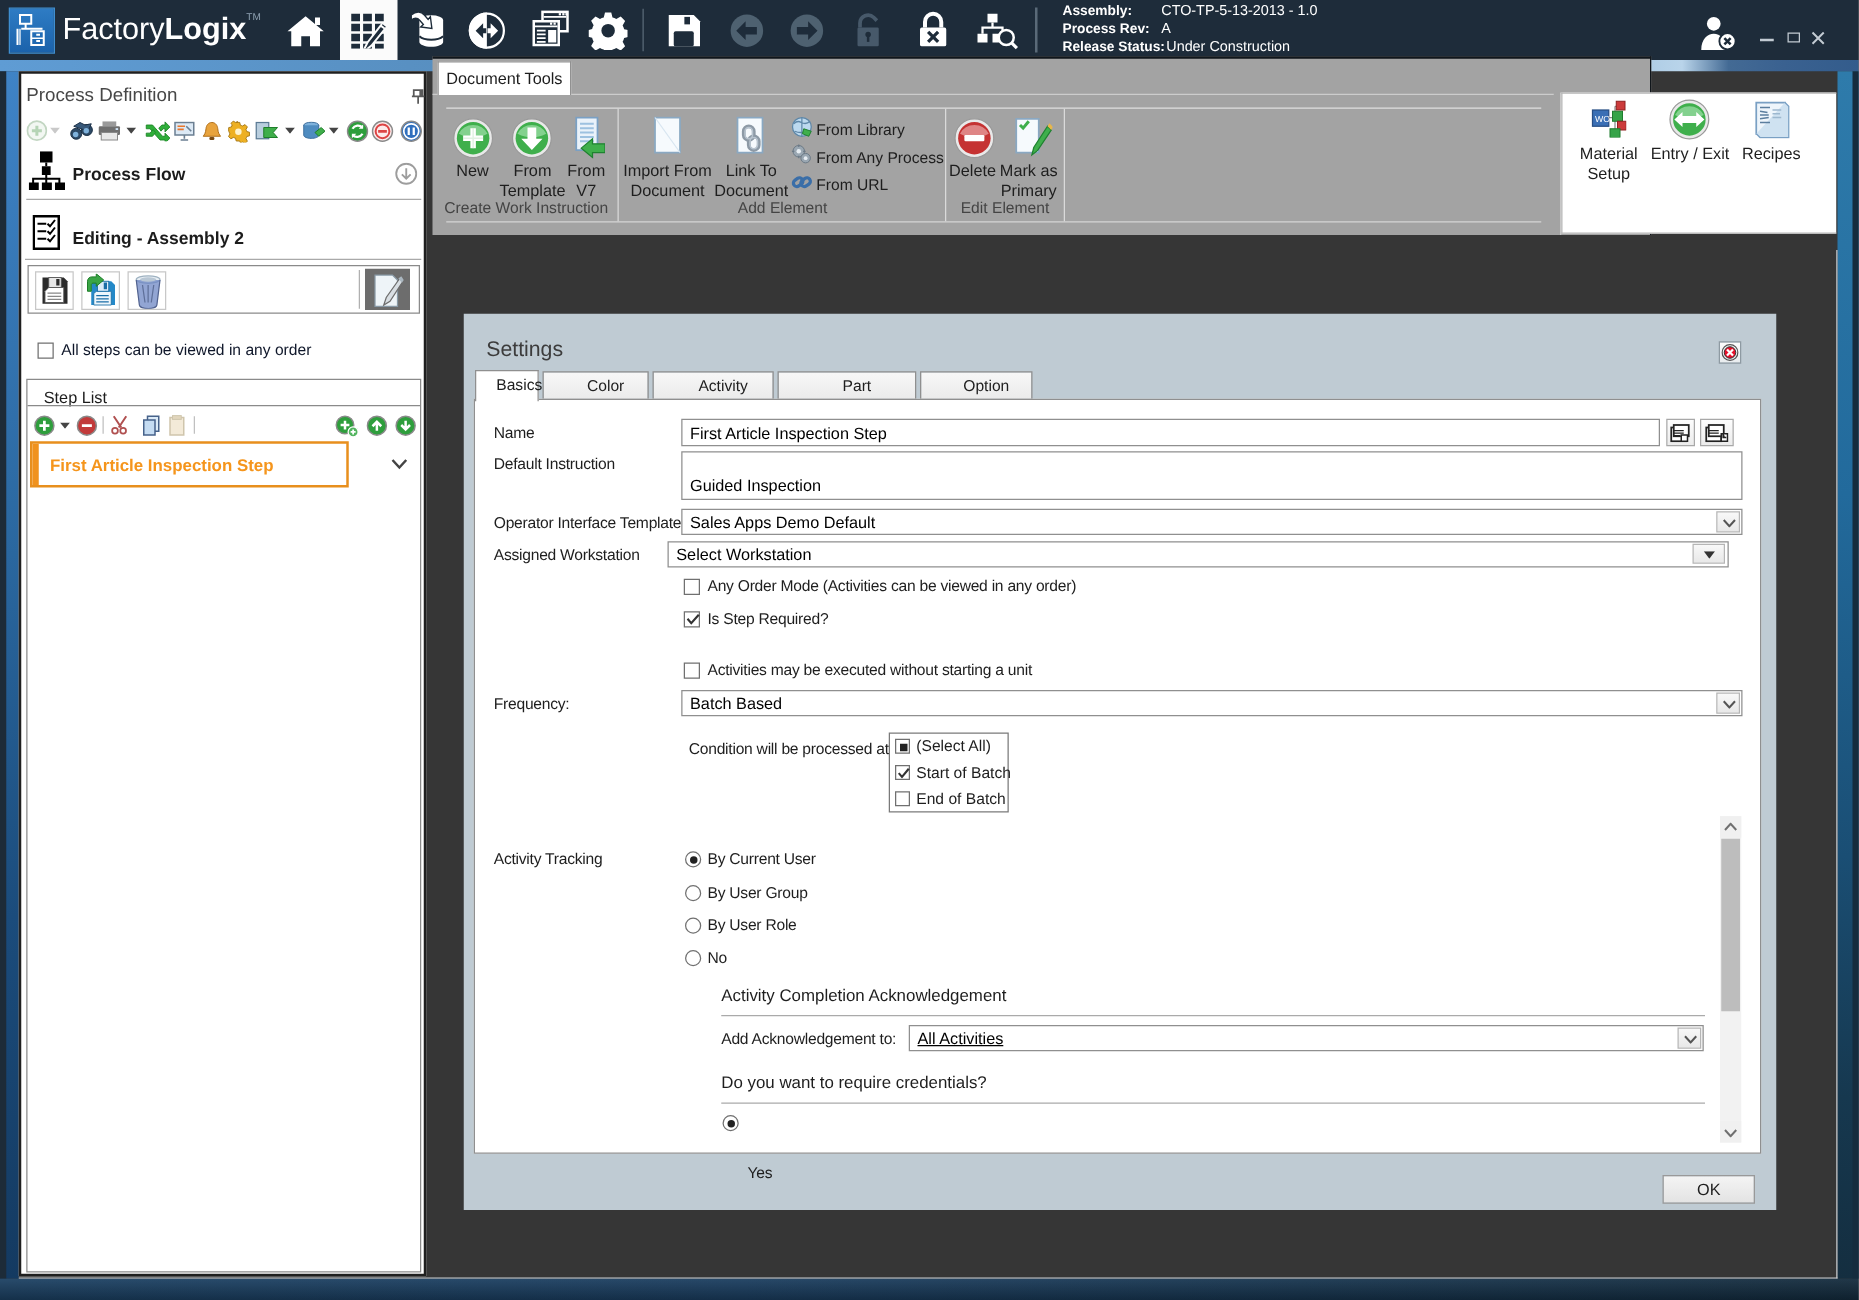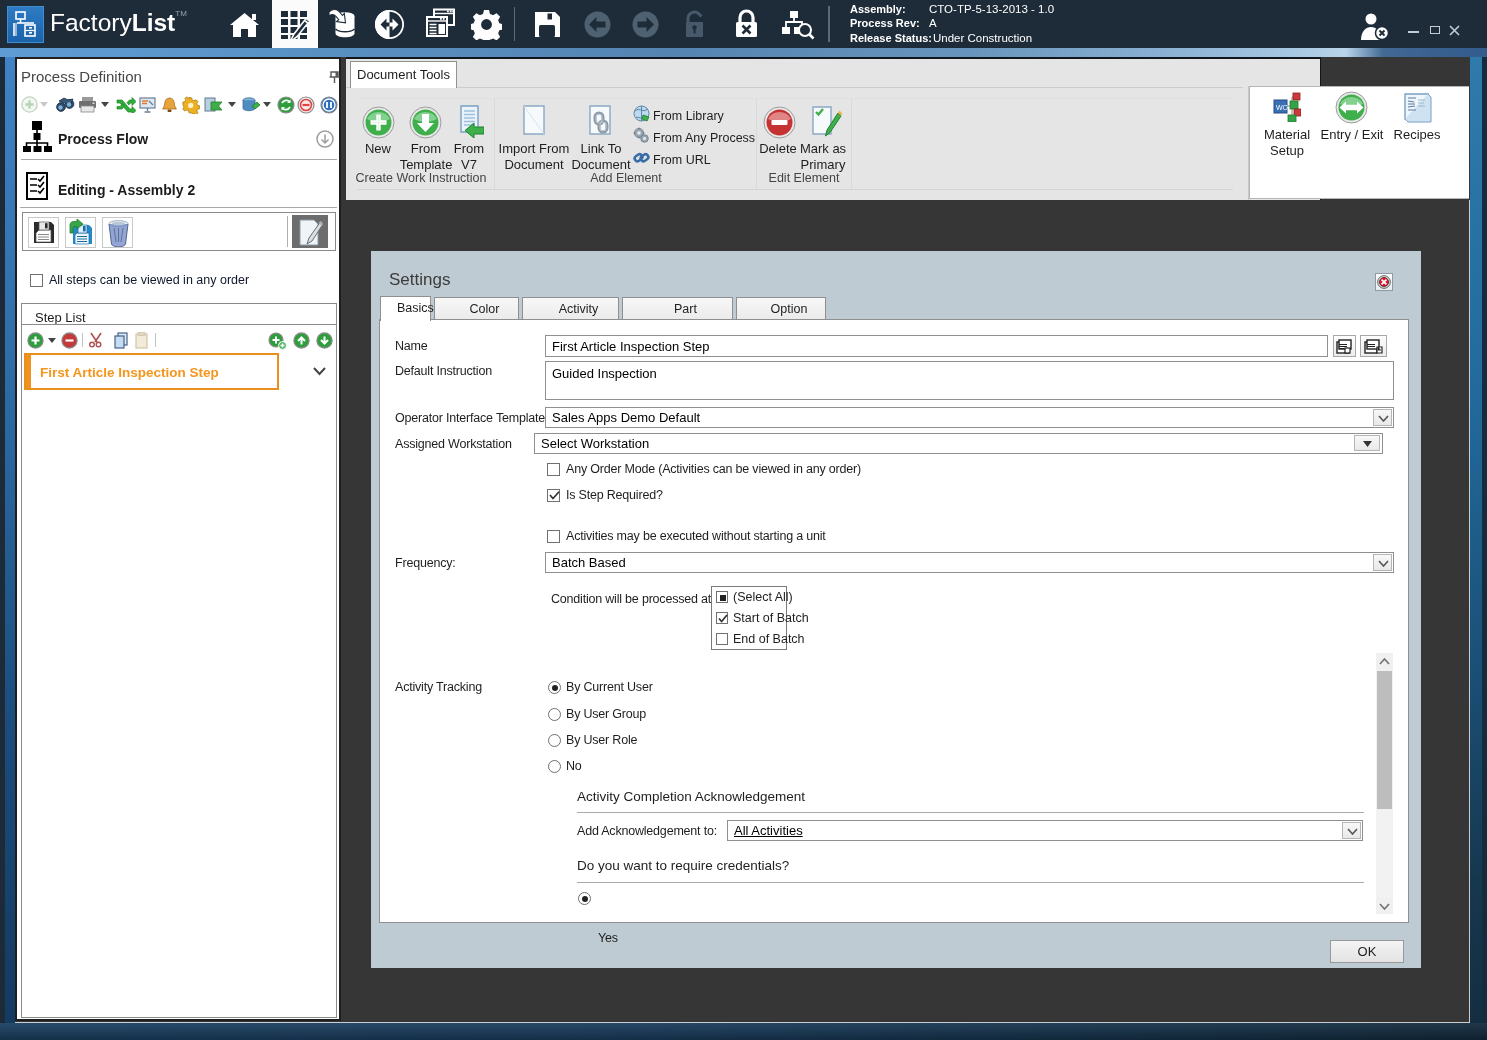--- a/index.html
+++ b/index.html
@@ -22,21 +22,21 @@
 #bottomframe::after { content:""; position:absolute; left:0; top:0; width:100%; height:100%;
   background:linear-gradient(180deg,rgba(255,255,255,0.06),rgba(0,0,0,0.25)); }
 #lightedge-b { position:absolute; left:15px; top:1021.5px; width:1455px; height:1.5px; background:#c9cdd1; }
 #lightedge-r { position:absolute; left:1468.5px; top:200px; width:1.5px; height:823px; background:#c9cdd1; }
 
 #leftpanel { position:absolute; left:15px; top:57px; width:326px; height:964px;
   background:#ffffff; border:2px solid #1f1f1f; }
 
 #mainarea { position:absolute; left:341px; top:57px; width:1129px; height:966px; background:#363636; }
 
-#ribbon { position:absolute; left:346px; top:57px; width:975px; height:143px; background:#e5e5e5; border-top:2px solid #10161b; border-right:1.5px solid #10161b; box-sizing:border-box; }
+#ribbon { position:absolute; left:346px; top:45px; width:975px; height:143px; background:#a3a3a3; border-top:2px solid #10161b; border-right:1.5px solid #10161b; box-sizing:border-box; }
 #ribbon > .abs { margin-top:0; }
 
 #dialog { position:absolute; left:371px; top:251px; width:1050px; height:717px; background:#bfcbd3; }
 .tab { position:absolute; top:45px; height:24px; font-size:12.5px; color:#1e1e1e; text-align:center; line-height:23px; border:1px solid #8f8f8f; box-sizing:border-box;padding-left:16px; }
 .tab.on { background:#fff; border-bottom:none; z-index:3; height:25px; }
 .tab.off { background:linear-gradient(180deg,#f7f7f7,#ebebeb); top:46px; height:23px; z-index:1; }
 #dlg-body { z-index:2; }
 .lbl { font-size:12.5px; letter-spacing:-0.2px; color:#1e1e1e; white-space:nowrap; }
 .ipt { background:#fff; border:1px solid #8f8f8f; font-size:13px; color:#000; font-family:"Liberation Sans",sans-serif; padding:2px 0 0 6px; box-sizing:border-box; white-space:nowrap; }
 input.ipt { padding:0 0 0 6px; }
@@ -64,21 +64,21 @@
           <path d="M6 16 v13"></path>
             <path d="M8 16 v13" stroke-width="1"></path>
           <rect x="17" y="18" width="10" height="11"></rect>
           <path d="M17 23.5 h10" stroke-width="1.2"></path>
         </g>
         <rect x="21" y="20" width="3" height="1.6" fill="#fff"></rect>
         <rect x="21" y="25" width="3" height="1.6" fill="#fff"></rect>
       </svg>
     </div>
     <div class="abs" style="left:50px;top:9px;width:220px;height:36px;color:#fff;font-size:24.5px;letter-spacing:0px;">
-      <span style="font-weight:400;">Factory</span><span style="font-weight:700;">List</span><span style="font-size:8px;vertical-align:15px;color:#8fa2b2;">TM</span>
+      <span style="font-weight:400;">Factory</span><span style="font-weight:700;">Logix</span><span style="font-size:8px;vertical-align:15px;color:#8fa2b2;">TM</span>
     </div>
 
     <svg class="abs" style="left:229px;top:12px;" width="31" height="26" viewBox="0 0 31 26">
       <path d="M15.5 1 L30 13 L27 13 L27 25 L19 25 L19 17 L12 17 L12 25 L4 25 L4 13 L1 13 Z" fill="#fff"></path>
       <rect x="23" y="2" width="4" height="6" fill="#fff"></rect>
     </svg>
 
     <div class="abs" style="left:272px;top:0;width:46px;height:48px;background:#fbfbfb;"></div>
     <svg class="abs" style="left:280px;top:9px;" width="30" height="30" viewBox="0 0 30 30">
       <g fill="#1e2c3a">
@@ -573,21 +573,21 @@
       </div>
       <div class="abs btn2" style="left:980px;top:15px;width:27px;height:22px;">
         <svg width="19" height="15" viewBox="0 0 19 15" style="margin:2.5px 3px;">
           <rect x="1" y="3" width="12" height="11" fill="#fff" stroke="#222" stroke-width="1.4"></rect>
           <rect x="3" y="1" width="12" height="9" fill="#fff" stroke="#222" stroke-width="1.4"></rect>
           <path d="M3 5.5 h8 M3 7.5 h8" stroke="#222" stroke-width="1"></path>
           <path d="M13 8 h5 v6 h-5 Z M14.5 8 v3 h2.5" fill="#fff" stroke="#222" stroke-width="1.2"></path>
         </svg>
       </div>
       <div class="abs lbl" style="left:15px;top:44px;">Default Instruction</div>
-      <div class="abs ipt" style="left:165px;top:41px;width:849px;height:39px;padding-top:4px;">Guided Inspection</div>
+      <div class="abs ipt" style="left:165px;top:41px;width:849px;height:39px;padding-top:19px;">Guided Inspection</div>
       <div class="abs lbl" style="left:15px;top:91px;">Operator Interface Template</div>
       <div class="abs ipt" style="left:165px;top:87px;width:849px;height:21px;">Sales Apps Demo Default
         <div class="abs cbtn" style="right:1px;top:1px;width:19px;height:17px;"><svg width="11" height="7" viewBox="0 0 11 7" style="margin:5px 4px;">
               <path d="M1 1 l4.5 5 L10 1" fill="none" stroke="#555" stroke-width="1.6"></path>
             </svg></div>
       </div>
       <div class="abs lbl" style="left:15px;top:117px;">Assigned Workstation</div>
       <div class="abs ipt" style="left:154px;top:113px;width:849px;height:21px;">Select Workstation
         <div class="abs cbtn" style="right:2px;top:1px;width:26px;height:16px;"><svg width="9" height="6" viewBox="0 0 9 6" style="margin:5px 8px;">
               <path d="M0 0 h9 L4.5 6 Z" fill="#333"></path>
@@ -603,21 +603,21 @@
       <div class="abs lbl" style="left:186px;top:168px;">Is Step Required?</div>
       <div class="abs cb" style="left:167px;top:210px;"></div>
       <div class="abs lbl" style="left:186px;top:209px;">Activities may be executed without starting a unit</div>
       <div class="abs lbl" style="left:15px;top:236px;">Frequency:</div>
       <div class="abs ipt" style="left:165px;top:232px;width:849px;height:21px;">Batch Based
         <div class="abs cbtn" style="right:1px;top:1px;width:19px;height:17px;"><svg width="11" height="7" viewBox="0 0 11 7" style="margin:5px 4px;">
               <path d="M1 1 l4.5 5 L10 1" fill="none" stroke="#555" stroke-width="1.6"></path>
             </svg></div>
       </div>
       <div class="abs lbl" style="left:171px;top:272px;">Condition will be processed at</div>
-      <div class="abs" style="left:331px;top:266px;width:76px;height:64px;border:1px solid #7a7a7a;font-size:13px;color:#1e1e1e;">
+      <div class="abs" style="left:331px;top:266px;width:96px;height:64px;border:1px solid #7a7a7a;font-size:13px;color:#1e1e1e;">
         <div style="position:relative;height:21px;">
             <span class="cbs" style="background:#fff;">
               <span style="position:absolute;left:2.5px;top:2.5px;width:6px;height:6px;background:#222;"></span>
             </span>
             <span class="cbl">(Select All)</span>
           </div>
         <div style="position:relative;height:21px;">
             <span class="cbs">
               <svg width="10" height="9" viewBox="0 0 10 9" style="position:absolute;left:0.5px;top:0.5px;">
                 <path d="M1 4.5 l2.6 3 L9 1" fill="none" stroke="#333" stroke-width="1.7"></path>

